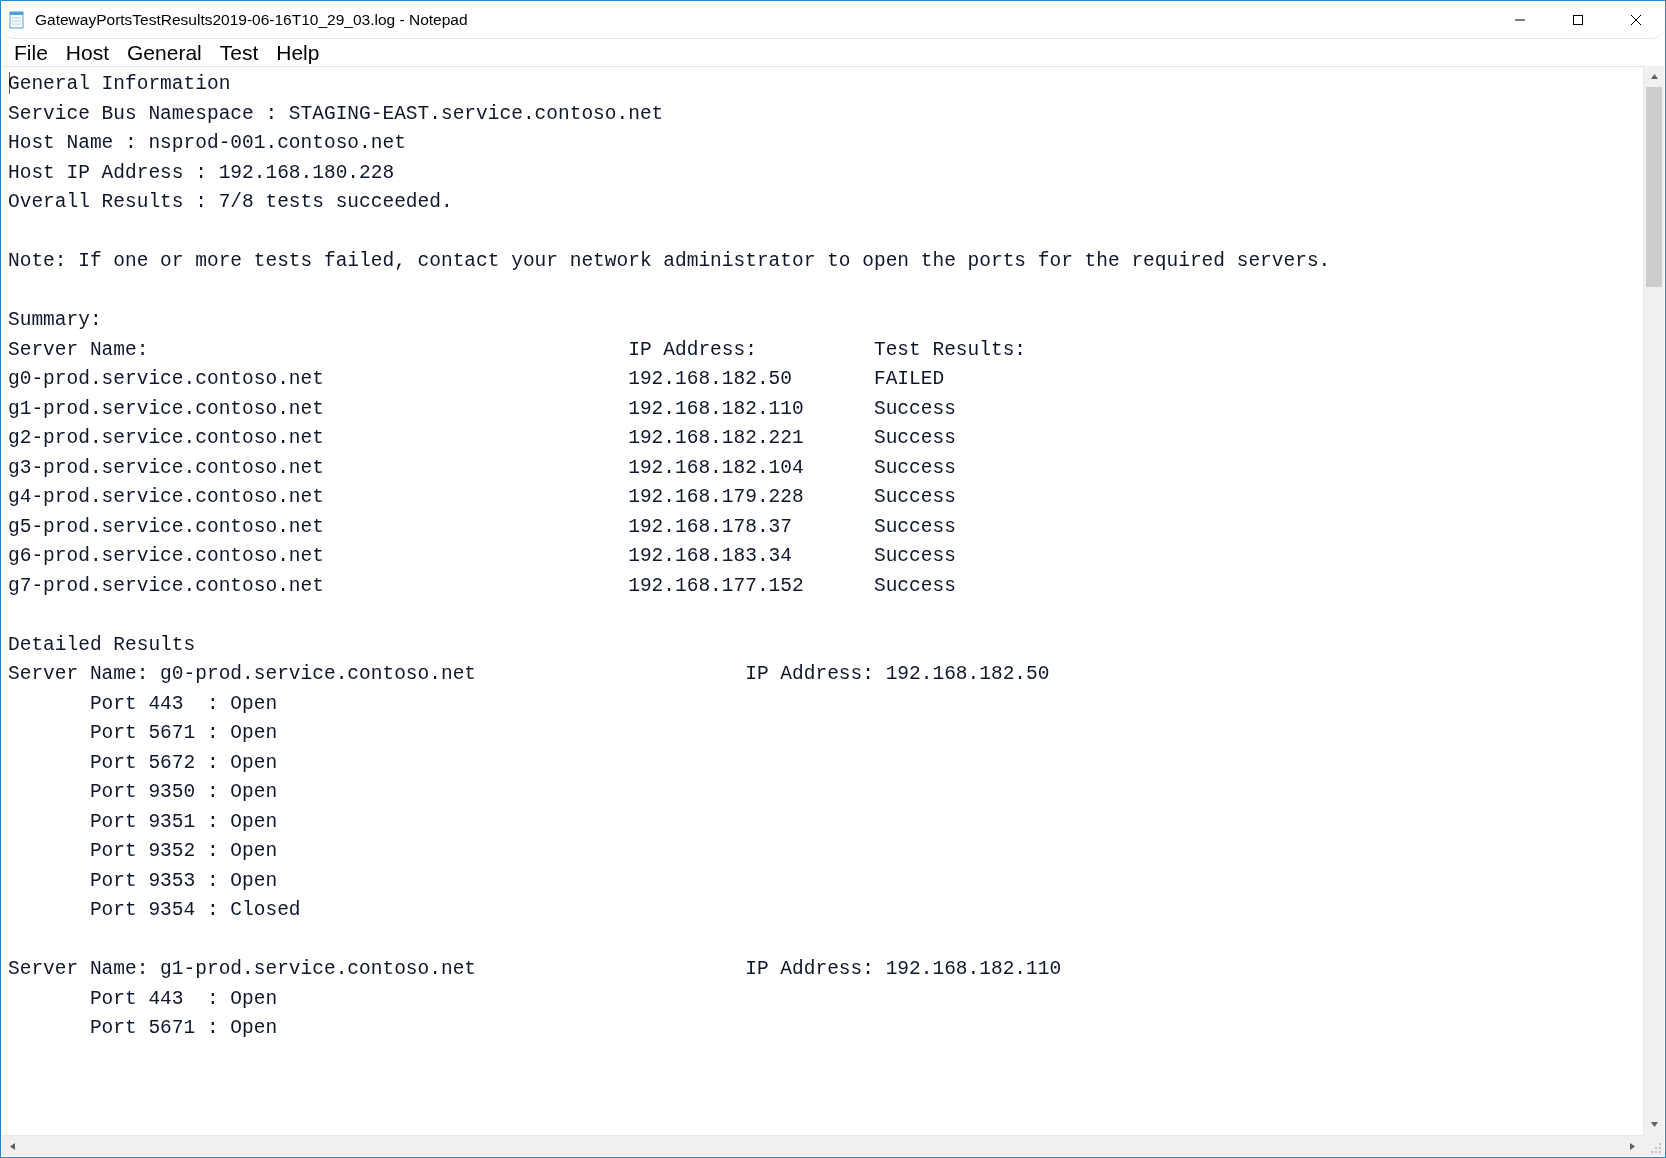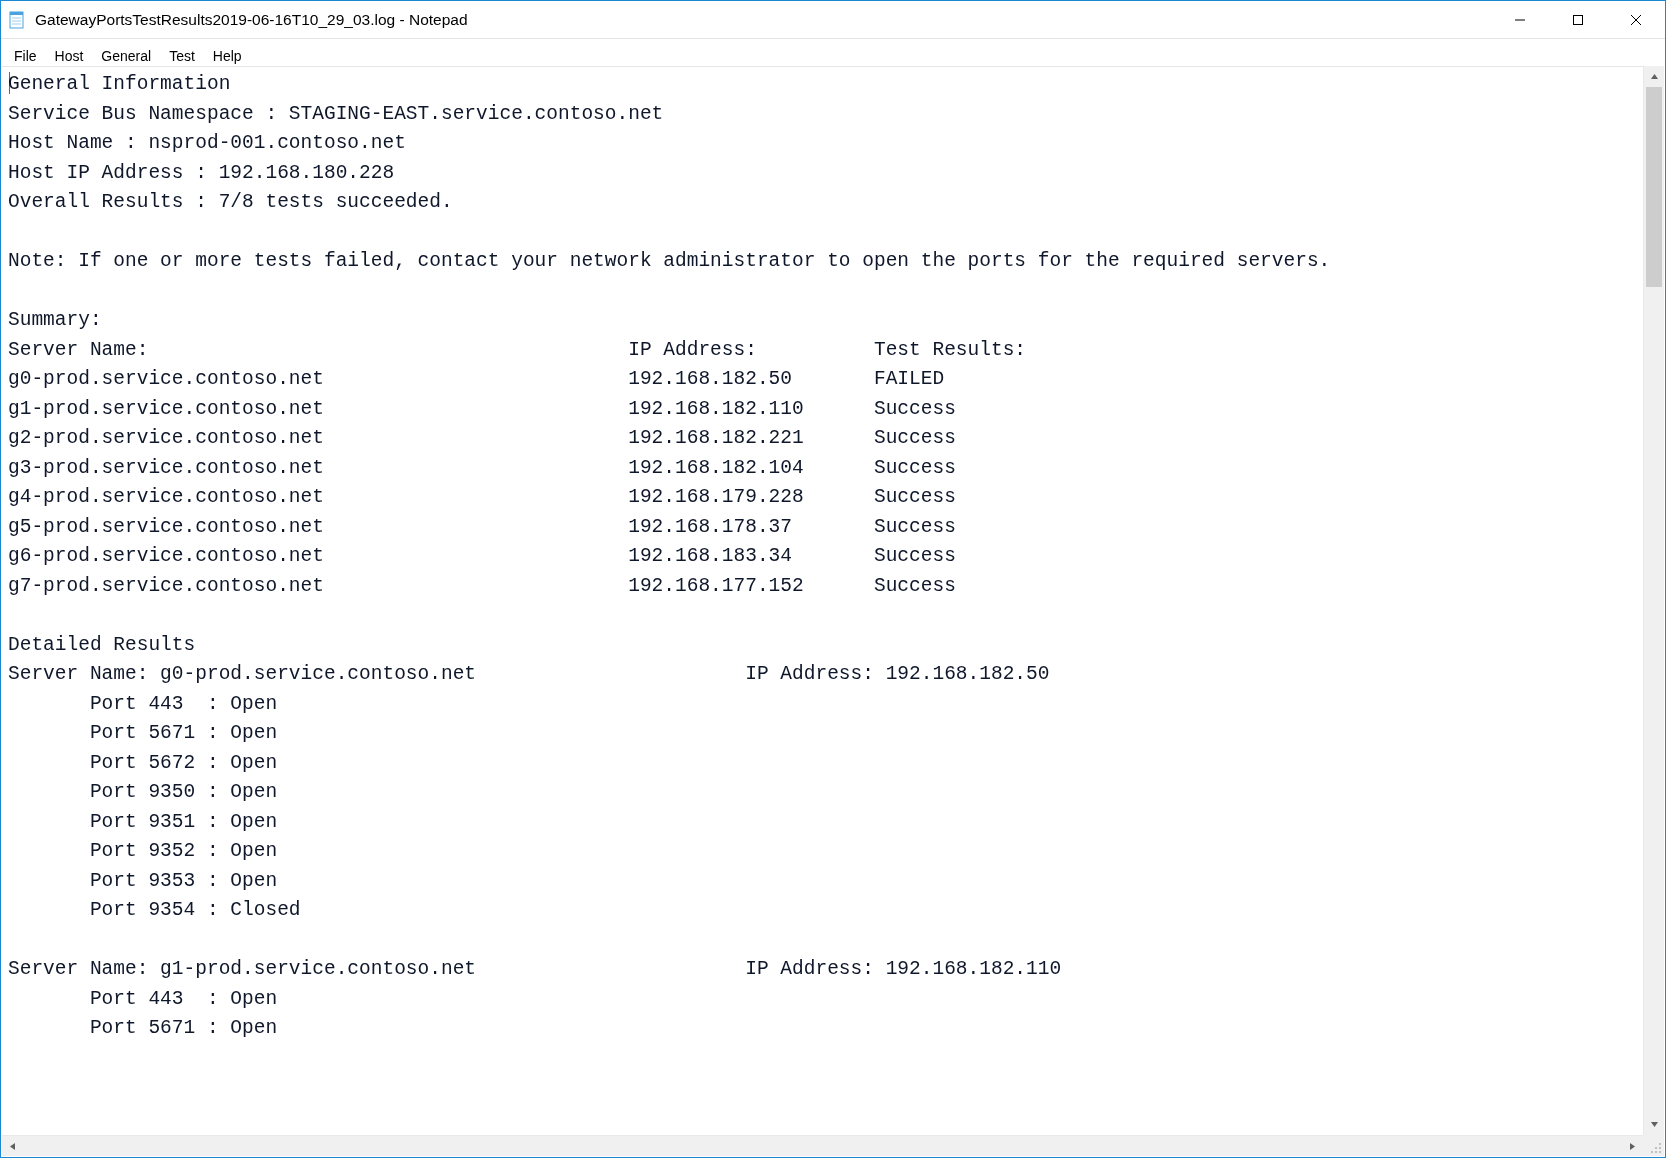--- a/index.html
+++ b/index.html
@@ -20,20 +20,21 @@
 
     
     .title-bar {
       display: flex;
       align-items: center;
       height: 38px;
       background: #ffffff;
       border-bottom: 1px solid #e5e5e5;
       padding: 0 0 0 6px;
       position: relative;
+      border-radius: 14px;
     }
     .title-bar .app-icon {
       width: 20px;
       height: 20px;
       margin-right: 8px;
       position: relative;
     }
     .title-bar .app-icon svg {
       display: block;
     }
@@ -57,23 +58,23 @@
       color: #000;
     }
     .win-ctrl svg {
       display: block;
     }
 
     
     .menu-bar {
       display: flex;
       height: 27px;
-      align-items: flex-end;
+      align-items: center;
       padding: 0 4px;
-      font-size: 14px;
+      font-size: 21px;
       color: #000;
       background: #fff;
     }
     .menu-item {
       padding: 2px 9px;
     }
 
     
     .editor-wrap {
       position: absolute;

